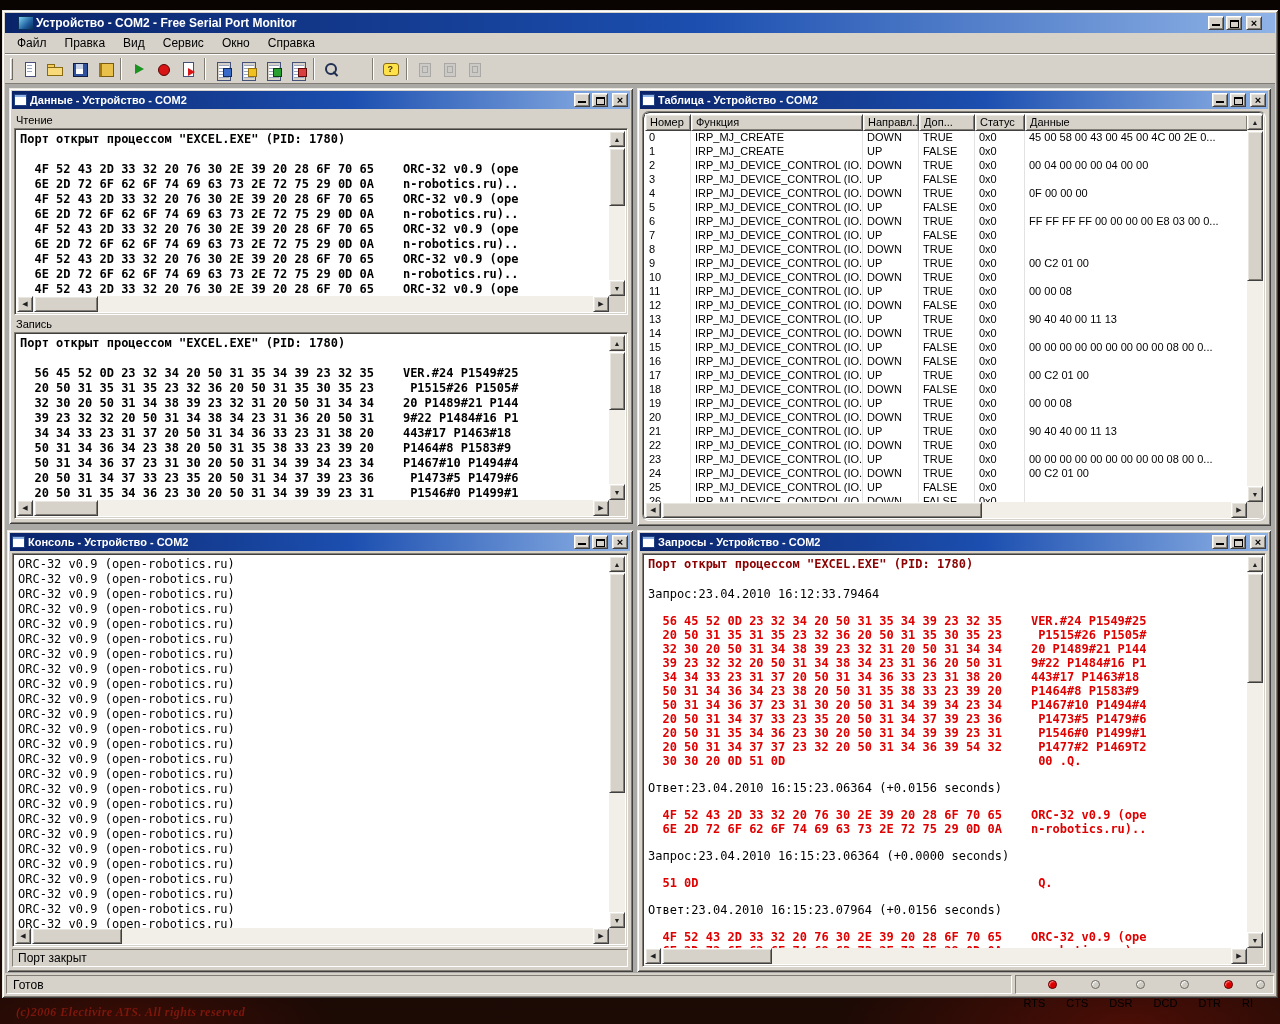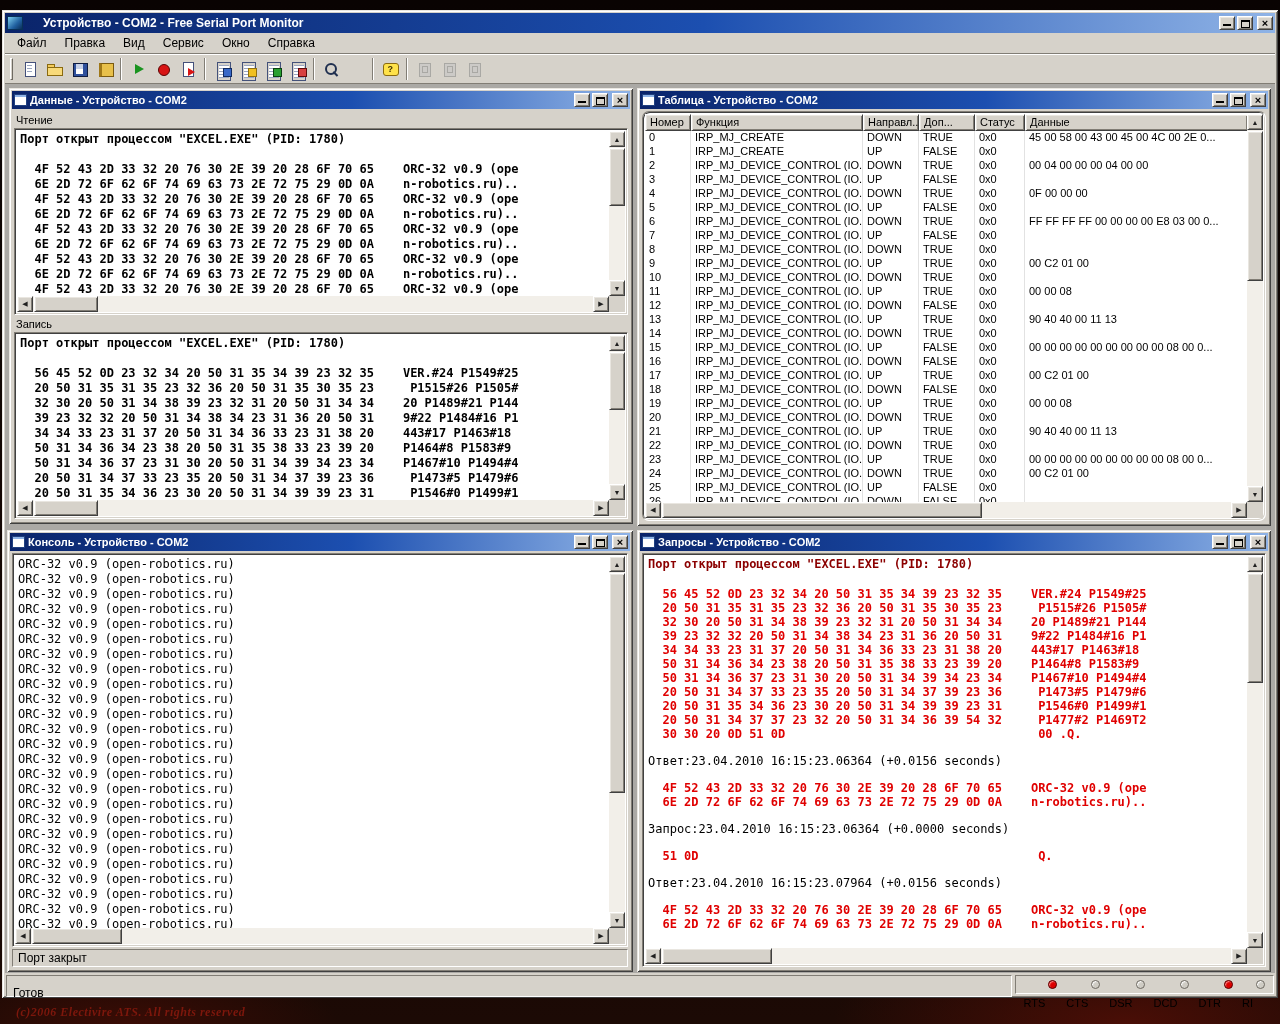--- a/index.html
+++ b/index.html
@@ -21,21 +21,21 @@
                 inset 2px 2px 0 #ffffff, inset -2px -2px 0 #817d75; }
   .bevel-in { border:1px solid; border-color:#817d75 #ffffff #ffffff #817d75;
     box-shadow: inset 1px 1px 0 #404040, inset -1px -1px 0 #d6d2ca; }
   .btn-out { border:1px solid; border-color:#ffffff #404040 #404040 #ffffff;
     box-shadow: inset 1px 1px 0 #e9e6e0, inset -1px -1px 0 #817d75; background:#d6d2ca; }
 
   
   .main-window { position:absolute; left:2px; top:10px; width:1276px; height:988px;
     display:flex; flex-direction:column; }
   .titlebar { height:20px; background:linear-gradient(90deg,#0a246a 0%,#1c4fb0 55%,#8fb3e6 100%);
-    display:flex; align-items:center; gap:20px; padding:0 2px; flex:0 0 auto; }
+    display:flex; align-items:center; gap:2px; padding:0 13px; flex:0 0 auto; }
   .title-text { color:#fff; font:bold 12px "Liberation Sans",sans-serif; flex:1;
     white-space:nowrap; overflow:hidden; }
   .caption-buttons { display:flex; gap:2px; align-items:center; }
   .cbtn { width:16px; height:14px; position:relative; display:flex; align-items:center;
     justify-content:center; font:bold 11px "Liberation Sans",sans-serif; color:#000;
     border:1px solid; border-color:#ffffff #404040 #404040 #ffffff;
     box-shadow: inset 1px 1px 0 #e9e6e0, inset -1px -1px 0 #817d75; background:#d6d2ca; }
   .cbtn.gap { margin-left:2px; }
   .g-min { position:absolute; left:3px; bottom:3px; width:8px; height:2px; background:#000; }
   .g-max { position:absolute; left:3px; top:3px; width:9px; height:8px;
@@ -137,21 +137,21 @@
   .col-num { width:46px; } .col-func { width:172px; } .col-dir { width:56px; }
   .col-extra { width:56px; } .col-status { width:50px; } .col-bytes { flex:1; border-right:none; }
   .tbl-wrap { position:relative; flex:1; min-height:0; background:#fff;border-radius:7px; }
   .tbl-main { position:absolute; left:2px; top:2px; right:18px; bottom:18px; display:flex; flex-direction:column; overflow:hidden; }
 
   
   .child-status { height:18px; margin-top:2px; font:12px "Liberation Sans",sans-serif; padding:1px 5px;
     border:1px solid; border-color:#817d75 #ffffff #ffffff #817d75; flex:0 0 auto; background:#d6d2ca; }
   .statusbar { height:22px; display:flex; gap:3px; padding:2px 1px 1px 1px; flex:0 0 auto; }
   .spanel { border:1px solid; border-color:#817d75 #ffffff #ffffff #817d75;
-    font:12px "Liberation Sans",sans-serif; padding:10px 6px; background:#d6d2ca; white-space:nowrap; }
+    font:12px "Liberation Sans",sans-serif; padding:2px 6px; background:#d6d2ca; white-space:nowrap; }
   .spanel.grow { flex:1; }
   .signals { display:flex; align-items:center; gap:9px; padding:0 8px; }
   .sig { display:flex; align-items:center; gap:3px; }
   .sig-label { font:11px "Liberation Sans",sans-serif;margin-top:37px; }
   .led { width:9px; height:9px; border-radius:50%; background:#cfccc4; border:1px solid #6e6a62;
     box-shadow:inset 1px 1px 1px #fff; }
   .led.on { background:#dd0000; border-color:#5a0000; box-shadow:inset 1px 1px 1px #ff8080; }
 </style>
 </head>
 <body>
@@ -660,20 +660,21 @@
             <span class="cbtn gap">
                 <span>×</span>
               </span>
           </span>
         </div>
         <div class="child-body">
           <div class="scrollarea bevel-in">
             <div class="sa-content">
               <div class="port-line rq-port">Порт открыт процессом "EXCEL.EXE" (PID: 1780)</div>
               <div>
+                  <div class="rq-header">Запрос:23.04.2010 16:12:33.79464</div>
                   <div class="rq-hex">  56 45 52 0D 23 32 34 20 50 31 35 34 39 23 32 35    VER.#24 P1549#25</div>
                   <div class="rq-hex">  20 50 31 35 31 35 23 32 36 20 50 31 35 30 35 23     P1515#26 P1505#</div>
                   <div class="rq-hex">  32 30 20 50 31 34 38 39 23 32 31 20 50 31 34 34    20 P1489#21 P144</div>
                   <div class="rq-hex">  39 23 32 32 20 50 31 34 38 34 23 31 36 20 50 31    9#22 P1484#16 P1</div>
                   <div class="rq-hex">  34 34 33 23 31 37 20 50 31 34 36 33 23 31 38 20    443#17 P1463#18</div>
                   <div class="rq-hex">  50 31 34 36 34 23 38 20 50 31 35 38 33 23 39 20    P1464#8 P1583#9</div>
                   <div class="rq-hex">  50 31 34 36 37 23 31 30 20 50 31 34 39 34 23 34    P1467#10 P1494#4</div>
                   <div class="rq-hex">  20 50 31 34 37 33 23 35 20 50 31 34 37 39 23 36     P1473#5 P1479#6</div>
                   <div class="rq-hex">  20 50 31 35 34 36 23 30 20 50 31 34 39 39 23 31     P1546#0 P1499#1</div>
                   <div class="rq-hex">  20 50 31 34 37 37 23 32 20 50 31 34 36 39 54 32     P1477#2 P1469T2</div>

